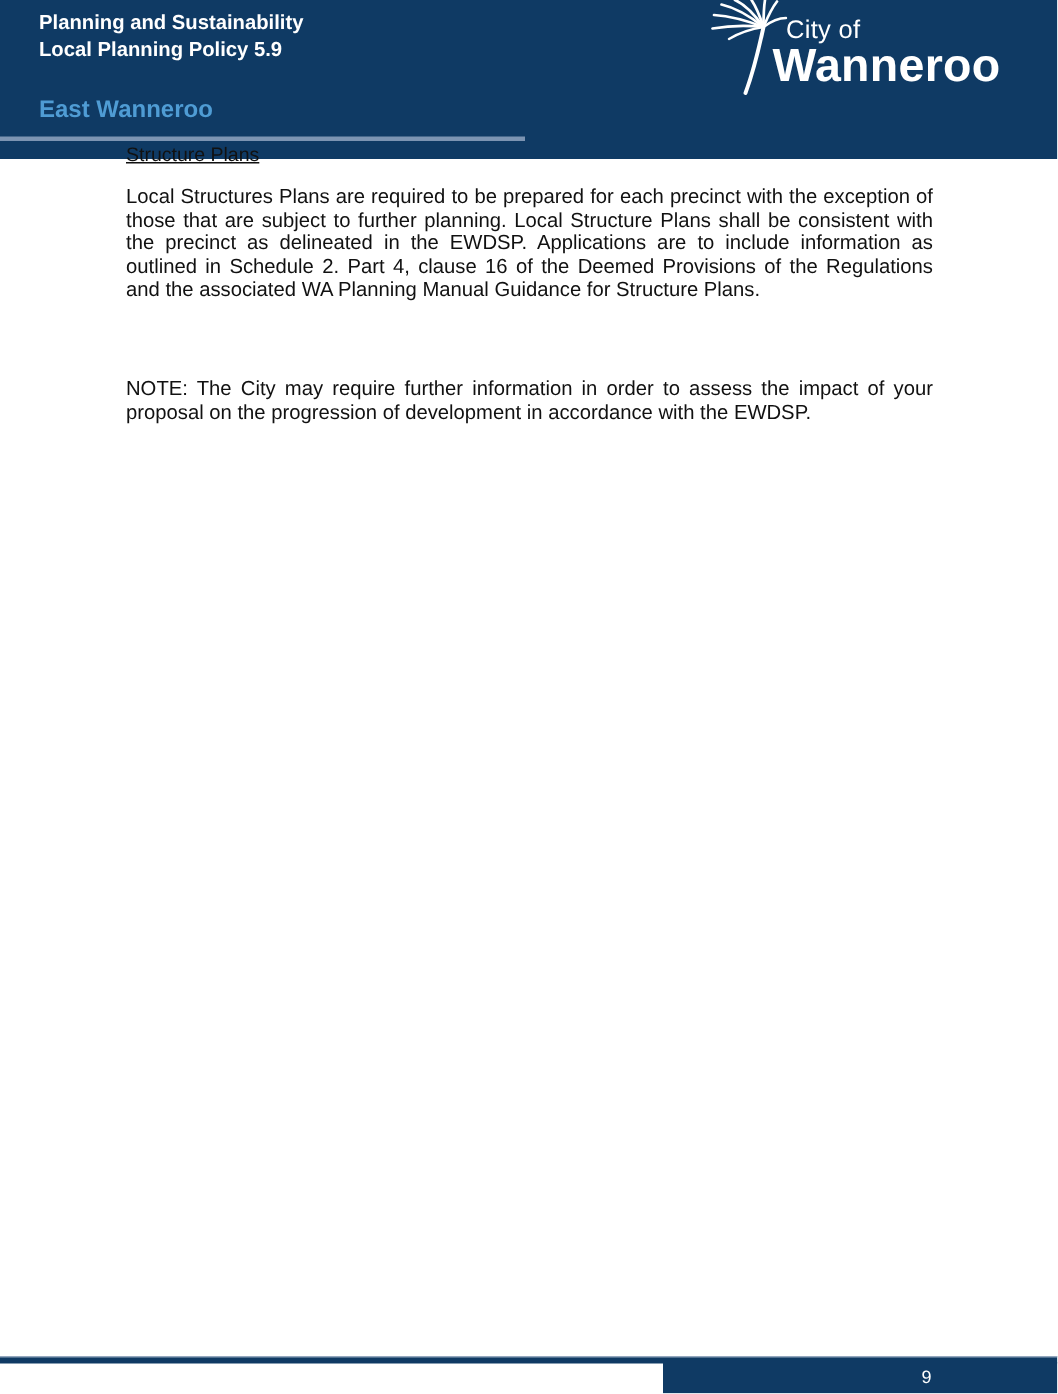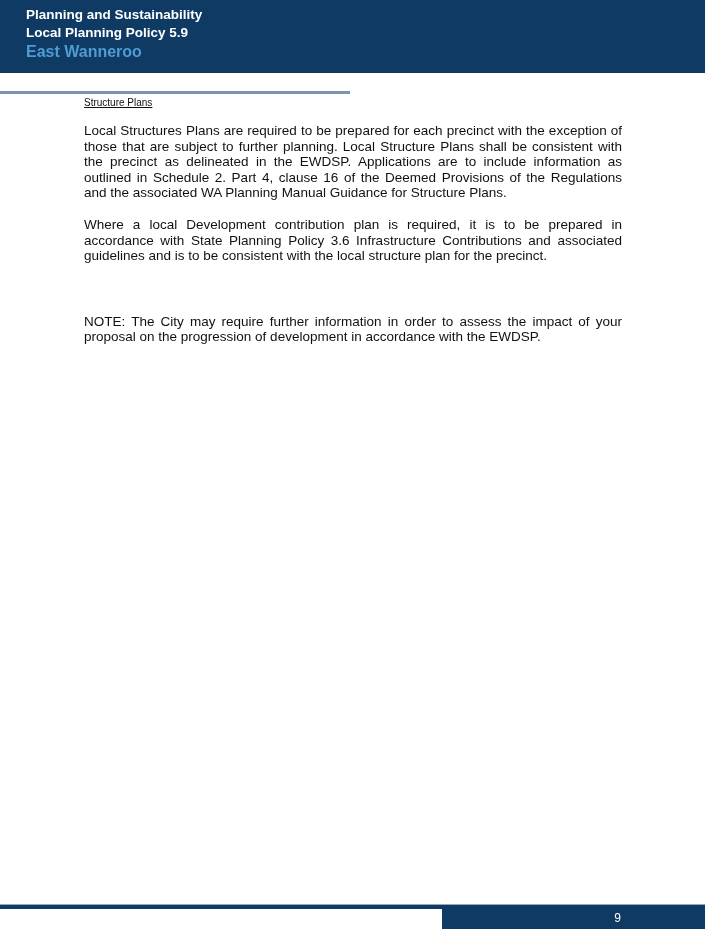--- a/index.html
+++ b/index.html
@@ -17,38 +17,39 @@
     height: 929px;
     background: var(--page-bg, #FFFFFF);
     font-family: "Liberation Sans", sans-serif;
     overflow: hidden;
   }
 
   
   .header-banner {
     position: absolute;
     top: 0; left: 0;
-    width: 705px; height: 73px;
+    width: 705px; height: 106px;
     background: var(--navy, #0F3A64);
   }
   .header-text {
     position: absolute;
     left: 26px; top: 6px;
   }
   .ht-line {
     color: #FFFFFF;
     font-weight: bold;
     font-size: 13.5px;
     line-height: 18px;
     white-space: nowrap;
   }
   .ht-line.accent {
     color: var(--accent-blue, #4F9CD4);
     font-size: 16px;
     line-height: 19px;
+    margin-top: 22px;
   }
   .logo {
     position: absolute;
     right: 8px; top: 0;
     width: 230px; height: 75px;
   }
   .frond-svg {
     position: absolute;
     left: 5px; top: 0;
     width: 56px; height: 64px;
@@ -82,21 +83,21 @@
   
   .doc-body {
     position: absolute;
     top: 95px; left: 84px;
     width: 538px;
     color: var(--text-color, #111111);
     font-size: 13.5px;
   }
   .doc-heading {
     margin: 0;
-    font-size: 10px;
+    font-size: 13px;
     font-weight: normal;
     text-decoration: underline;
     line-height: 16px;
   }
   .doc-heading.second { margin-top: 20px; }
   .doc-para {
     margin: 12px 0 0 0;
     text-align: justify;
     line-height: 15.6px;
   }
@@ -128,28 +129,45 @@
 
 <div class="page">
 
   <div class="header-banner">
     <div class="header-text">
       <div class="ht-line">Planning and Sustainability</div>
       <div class="ht-line">Local Planning Policy 5.9</div>
       <div class="ht-line accent">East Wanneroo</div>
     </div>
 
+    <div class="logo">
+      <svg class="frond-svg" viewBox="0 0 56 64" fill="none" stroke="#FFFFFF" stroke-linecap="round" xmlns="http://www.w3.org/2000/svg">
+        <path d="M37,18 C34,32 31,46 25,62" stroke-width="2.6"></path>
+        <path d="M37,18 Q20,16 3,19" stroke-width="1.8"></path>
+        <path d="M37,18 Q19,11 4,10" stroke-width="1.8"></path>
+        <path d="M37,18 Q22,6 9,3" stroke-width="1.8"></path>
+        <path d="M37,18 Q27,4 18,0" stroke-width="1.8"></path>
+        <path d="M37,18 Q33,6 29,0" stroke-width="1.8"></path>
+        <path d="M37,18 Q37,6 38,0" stroke-width="1.8"></path>
+        <path d="M37,18 Q42,6 46,1" stroke-width="1.8"></path>
+        <path d="M37,18 Q24,20 14,26" stroke-width="1.6"></path>
+        <path d="M37,18 Q45,12 52,12" stroke-width="1.6"></path>
+      </svg>
+      <div class="logo-text">
+        <span class="logo-cityof">City of</span>
+        <span class="logo-wanneroo">Wanneroo</span>
+      </div>
+    </div>
   </div>
   <div class="accent-strip"></div>
 
   <div class="doc-body">
     <h2 class="doc-heading">Structure Plans</h2>
     <p class="doc-para">Local Structures Plans are required to be prepared for each precinct with the exception of those that are subject to further planning. Local Structure Plans shall be consistent with the precinct as delineated in the EWDSP. Applications are to include information as outlined in Schedule 2. Part 4, clause 16 of the Deemed Provisions of the Regulations and the associated WA Planning Manual Guidance for Structure Plans.</p>
 
-    <p class="doc-para p2">Where a local Development contribution plan is required, it is to be prepared in accordance with State Planning Policy 3.6 Infrastructure Contributions and associated guidelines and is to be consistent with the local structure plan for the precinct.</p>
 
     <p class="doc-para note">NOTE: The City may require further information in order to assess the impact of your proposal on the progression of development in accordance with the EWDSP.</p>
   </div>
 
   <div class="footer-rule"></div>
   <div class="footer-block">
     <span>9</span>
   </div>
 
 </div>

